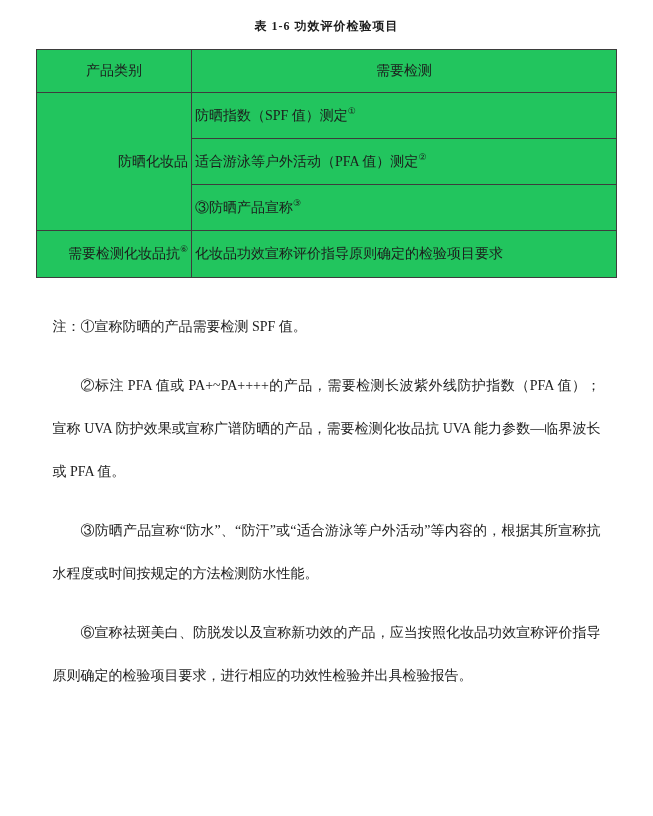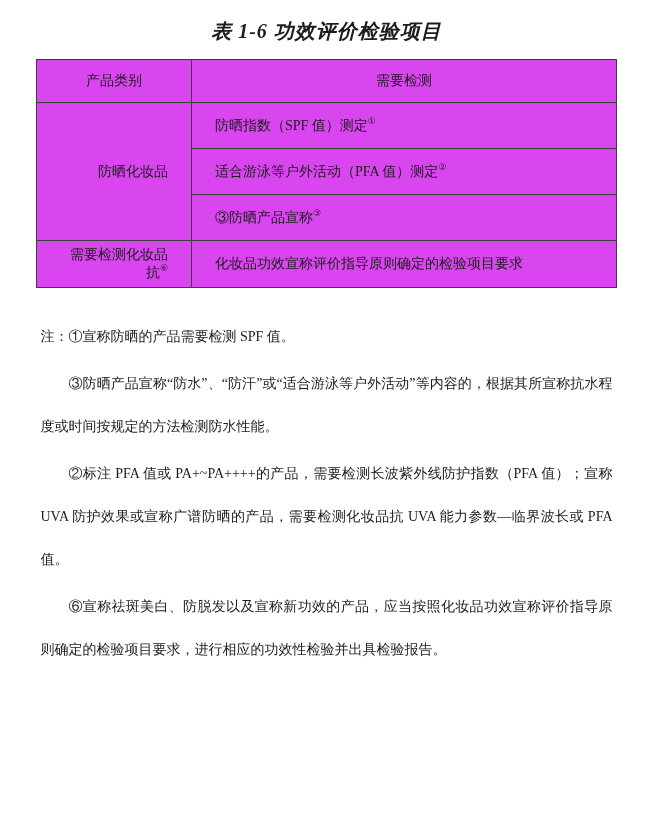--- a/index.html
+++ b/index.html
@@ -9,55 +9,54 @@
     position: relative;
     overflow: hidden;
     font-family: "Liberation Serif", "DejaVu Serif", serif;
     color: #1c1c1c;
   }
   .page { width: 653px; height: 816px; position: relative; }
 
   .doc-title {
     margin: 18px 0 14px 0;
     text-align: center;
-    font-size: 20px;
+    font-size: 12px;
     font-weight: bold;
     letter-spacing: 1px;
-    font-style: italic;
   }
 
   table.efficacy {
     border-collapse: collapse;
     table-layout: fixed;
     width: 580px;
     margin: 0 auto;
   }
   table.efficacy col.c1 { width: 155px; }
   table.efficacy col.c2 { width: 425px; }
   table.efficacy th, table.efficacy td {
     border: 1px solid #3d3d3d;
     font-size: 14px;
     font-weight: normal;
-    padding: 2px 23px;
-    background: #d946ef;
+    padding: 2px 3px;
+    background: #22c55e;
   }
   table.efficacy th { height: 38px; text-align: center; }
   td.cat-cell { text-align: right; padding-left: 8px; }
   td.item-cell { height: 41px; }
   td.last-row { height: 42px; }
   sup.note-ref { font-size: 9px; line-height: 0; }
 
   .notes {
     width: 580px;
     margin: 27px auto 0 auto;
     font-size: 14px;
     line-height: 43px;
     text-align: justify;
   }
-  .notes p { margin: 4px; }
+  .notes p { margin: 16px; }
   .notes p.indent { text-indent: 2em; }
 </style>
 </head>
 <body>
 
 <div class="page">
 
   <h1 class="doc-title">表 1-6 功效评价检验项目</h1>
 
   <table class="efficacy">
@@ -82,18 +81,18 @@
       </tr>
       <tr>
         <td class="cat-cell last-row"><span>需要检测化妆品抗</span><sup class="note-ref">⑥</sup></td>
         <td class="item-cell last-row"><span>化妆品功效宣称评价指导原则确定的检验项目要求</span><sup class="note-ref"></sup></td>
       </tr>
     </tbody>
   </table>
 
   <div class="notes">
     <p>注：①宣称防晒的产品需要检测 SPF 值。</p>
+    <p class="indent">②标注 PFA 值或 PA+~PA++++的产品，需要检测长波紫外线防护指数（PFA 值）；宣称 UVA 防护效果或宣称广谱防晒的产品，需要检测化妆品抗 UVA 能力参数—临界波长或 PFA 值。</p>
     <p class="indent">③防晒产品宣称“防水”、“防汗”或“适合游泳等户外活动”等内容的，根据其所宣称抗水程度或时间按规定的方法检测防水性能。</p>
-    <p class="indent">②标注 PFA 值或 PA+~PA++++的产品，需要检测长波紫外线防护指数（PFA 值）；宣称 UVA 防护效果或宣称广谱防晒的产品，需要检测化妆品抗 UVA 能力参数—临界波长或 PFA 值。</p>
     <p class="indent">⑥宣称祛斑美白、防脱发以及宣称新功效的产品，应当按照化妆品功效宣称评价指导原则确定的检验项目要求，进行相应的功效性检验并出具检验报告。</p>
   </div>
 
 </div>
 
 </body></html>

